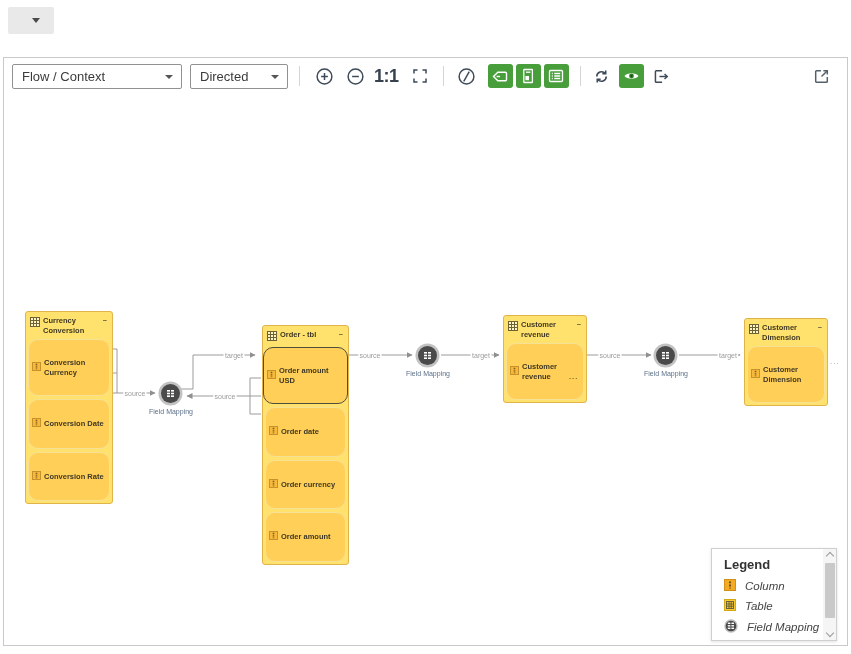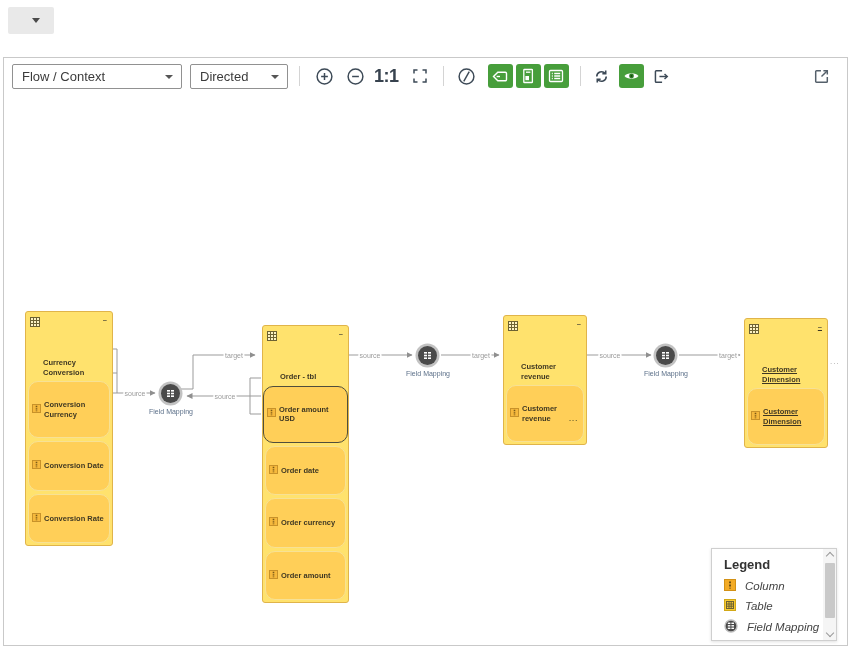--- a/index.html
+++ b/index.html
@@ -30,21 +30,21 @@
   .spacer{flex:1;}
   .extbtn{margin-right:14px;margin-left:0;}
   
   .canvas{position:absolute;inset:0;}
   .edges{position:absolute;left:0;top:0;}
   
   .tnode{position:absolute;background:#ffe26d;border:1px solid #e0b44a;border-radius:3px;padding:2px;
        box-sizing:border-box;font-size:7.5px;font-weight:bold;line-height:9.5px;color:#3e3723;cursor:pointer;}
   .thead{display:flex;align-items:flex-start;gap:3px;padding:2px 1px 1px 2px;}
   .thead .tbl-ic{flex:0 0 auto;margin-top:0.5px;}
-  .ttitle{flex:1;margin-top:42px;}
+  .ttitle{flex:1;}
   .collapse{font-weight:bold;color:#56503a;padding:0 2px;cursor:pointer;line-height:8px;}
   .tcol{display:flex;align-items:center;gap:3px;background:#ffcf58;border:1px solid #f7e195;border-radius:10px;
        padding:18px 3px;margin-top:3px;box-sizing:border-box;cursor:pointer;}
   .tcol.selected{border:1px solid #4f4e3c;margin-left:-2px;margin-right:-2px;}
   .tcol .cname{flex:1;}
   .suffix{align-self:flex-end;color:#6f6430;letter-spacing:1px;}
   .overflow-dots{position:absolute;font-size:8px;color:#9a9a9a;letter-spacing:1px;}
   
   .fm{position:absolute;width:19px;height:19px;border-radius:50%;background:#4a4a4a;
       box-shadow:0 0 0 2.5px #c2c2c2;display:flex;align-items:center;justify-content:center;cursor:pointer;}
@@ -235,21 +235,21 @@
             <rect x="5" y="1" width="3" height="1.6"></rect>
             <rect x="1" y="3.7" width="3" height="1.6"></rect>
             <rect x="5" y="3.7" width="3" height="1.6"></rect>
             <rect x="1" y="6.4" width="3" height="1.6"></rect>
             <rect x="5" y="6.4" width="3" height="1.6"></rect>
           </g>
         </svg>
     </div>
     <div class="fmlabel" style="left:627px;top:312px;">Field Mapping</div>
 
-    <div class="tnode" style="left:740px;top:260px;width:84px;text-decoration:underline;">
+    <div class="tnode" style="left:740px;top:260px;width:84px;">
       <div class="thead">
         <span class="tbl-ic">
           <svg width="10" height="10" viewBox="0 0 10 10">
               <rect x="0.5" y="0.5" width="9" height="9" fill="#fdf3c4" stroke="#6d6233"></rect>
               <path d="M0.5 3.5 H9.5 M0.5 6.5 H9.5 M3.5 0.5 V9.5 M6.5 0.5 V9.5" stroke="#6d6233"></path>
             </svg>
         </span>
         <span class="ttitle">Customer Dimension</span>
         <span class="collapse">–</span>
       </div>

